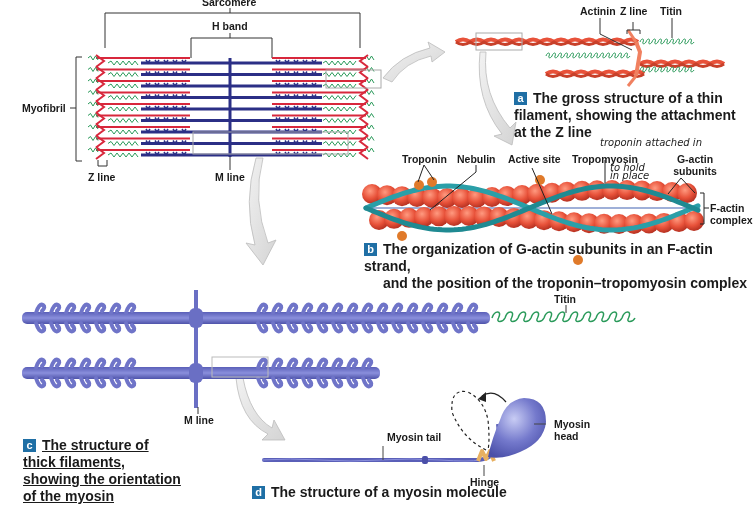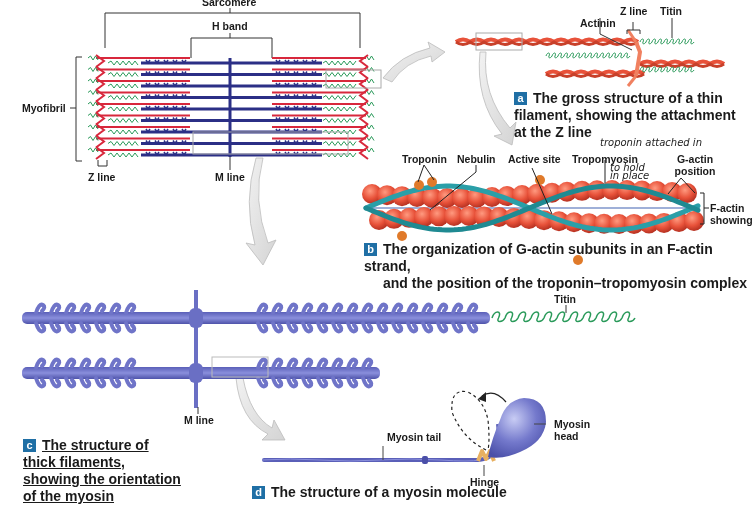--- a/index.html
+++ b/index.html
@@ -432,35 +432,35 @@
     <line x1="534" y1="424" x2="546" y2="424"></line>
   </g>
 </svg>
 
 <div class="lbl" style="left:202px;top:-4px;">Sarcomere</div>
 <div class="lbl" style="left:212px;top:20px;">H band</div>
 <div class="lbl" style="left:22px;top:102px;">Myofibril</div>
 <div class="lbl" style="left:88px;top:171px;">Z line</div>
 <div class="lbl" style="left:215px;top:171px;">M line</div>
 
-<div class="lbl" style="left:580px;top:17px;">Actinin</div>
+<div class="lbl" style="left:580px;top:5px;">Actinin</div>
 <div class="lbl" style="left:620px;top:5px;">Z line</div>
 <div class="lbl" style="left:660px;top:5px;">Titin</div>
 <div class="cap" style="left:514px;top:90px;width:230px;">
   <span class="badge">a</span><span>The gross structure of a thin filament, showing the attachment at the Z line</span>
 </div>
 
 <div class="hand" style="left:600px;top:139px;">troponin attached in</div>
 <div class="lbl" style="left:402px;top:153px;">Troponin</div>
 <div class="lbl" style="left:457px;top:153px;">Nebulin</div>
 <div class="lbl" style="left:508px;top:153px;">Active site</div>
 <div class="lbl" style="left:572px;top:153px;">Tropomyosin</div>
 <div class="hand" style="left:610px;top:164px;width:40px;white-space:normal;">to hold in place</div>
-<div class="lbl" style="left:665px;top:153px;width:60px;white-space:normal;text-align:center;">G-actin position</div>
-<div class="lbl" style="left:710px;top:202px;width:40px;white-space:normal;">F-actin showing</div>
+<div class="lbl" style="left:665px;top:153px;width:60px;white-space:normal;text-align:center;">G-actin subunits</div>
+<div class="lbl" style="left:710px;top:202px;width:40px;white-space:normal;">F-actin complex</div>
 <div class="cap" style="left:364px;top:241px;width:390px;">
   <span class="badge">b</span><span>The organization of G-actin subunits in an F-actin strand,</span><br>
   <span style="margin-left:19px;">and the position of the troponin–tropomyosin complex</span>
 </div>
 
 <div class="lbl" style="left:554px;top:293px;">Titin</div>
 <div class="lbl" style="left:184px;top:414px;">M line</div>
 <div class="cap" style="left:23px;top:437px;width:160px;text-decoration:underline;">
   <span class="badge">c</span><span>The structure of thick filaments, showing the orientation of the myosin molecules</span>
 </div>

